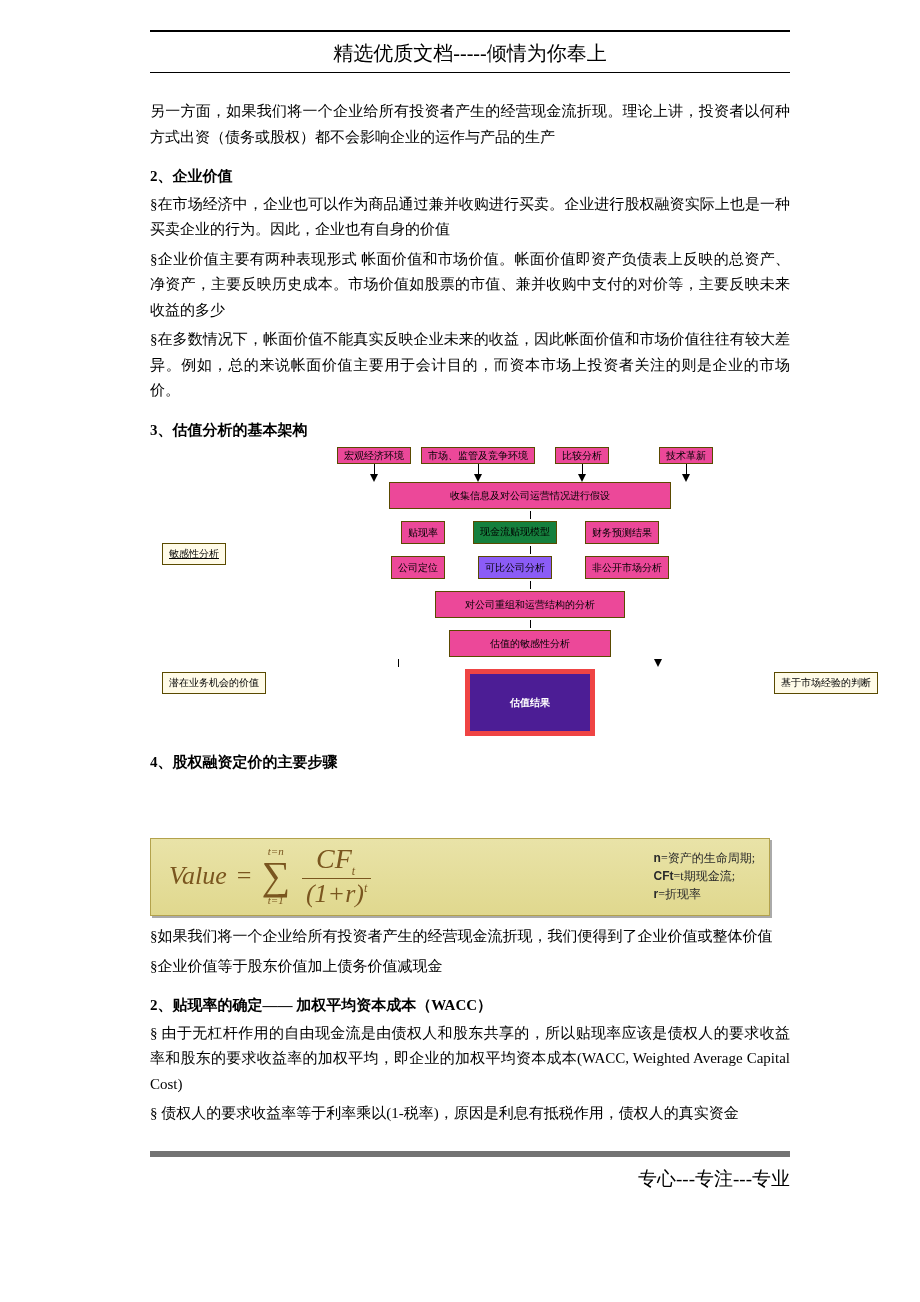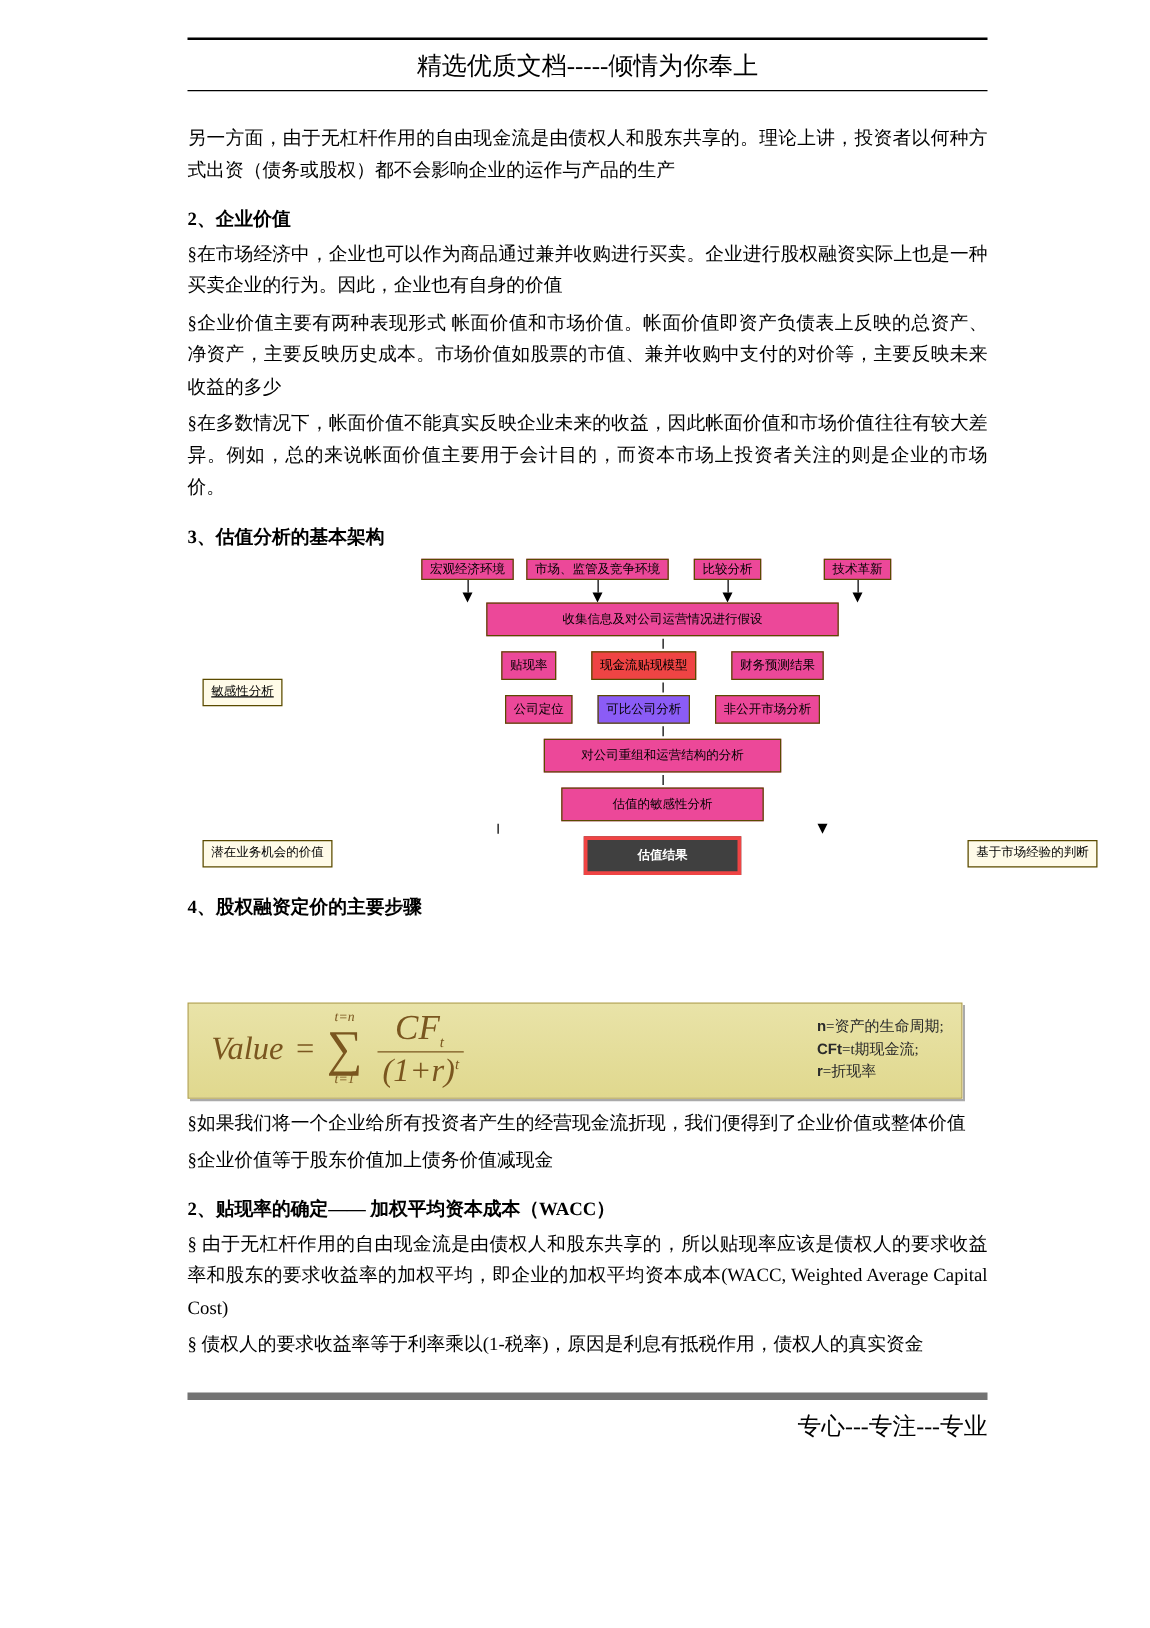--- a/index.html
+++ b/index.html
@@ -49,25 +49,25 @@
     border: 1px solid #5a4a00;
     background: #ec4899;
     font-size: 10px;
     padding: 2px 6px;
     text-align: center;
     white-space: nowrap;
   }
   .d-box.wide { padding: 4px 60px; }
   .d-box.tall { line-height: 1.1; }
   .d-box.result {
-    background: #404040;
+    background: #4c1d95;
     color: #fff;
     font-weight: bold;
-    padding: 4px 40px;
-    border: 3px solid #ef4444;
+    padding: 20px 40px;
+    border: 5px solid #ef4444;
   }
   .d-side {
     position: absolute;
     border: 1px solid #5a4a00;
     background: #fffbe8;
     font-size: 10px;
     padding: 4px 6px;
     text-align: center;
     line-height: 1.2;
   }
@@ -149,21 +149,21 @@
   }
   .formula-legend b { font-family: "Arial", sans-serif; }
 </style>
 </head>
 <body>
 
 <div class="page">
 
   <div class="header-line">精选优质文档-----倾情为你奉上</div>
 
-  <p class="para">  另一方面，由于无杠杆作用的自由现金流是由债权人和股东共享的。理论上讲，投资者以何种方式出资（债务或股权）都不会影响企业的运作与产品的生产</p>
+  <p class="para">  另一方面，如果我们将一个企业给所有投资者产生的经营现金流折现。理论上讲，投资者以何种方式出资（债务或股权）都不会影响企业的运作与产品的生产</p>
 
   <p class="section-title"> 2、企业价值</p>
   <p class="para">§在市场经济中，企业也可以作为商品通过兼并收购进行买卖。企业进行股权融资实际上也是一种买卖企业的行为。因此，企业也有自身的价值</p>
   <p class="para">§企业价值主要有两种表现形式 帐面价值和市场价值。帐面价值即资产负债表上反映的总资产、净资产，主要反映历史成本。市场价值如股票的市值、兼并收购中支付的对价等，主要反映未来收益的多少</p>
   <p class="para">§在多数情况下，帐面价值不能真实反映企业未来的收益，因此帐面价值和市场价值往往有较大差异。例如，总的来说帐面价值主要用于会计目的，而资本市场上投资者关注的则是企业的市场价。</p>
 
   <p class="section-title">3、估值分析的基本架构</p>
 
   <div class="diagram-wrap">
 
@@ -194,28 +194,28 @@
         <div class="d-box wide">收集信息及对公司运营情况进行假设</div>
       </div>
     <div class="conn-row">
         <div class="arrow-stem"></div>
       </div>
 
     <div class="d-side" style="left:-108px; top:96px;text-decoration:underline;">敏感性分析</div>
 
     <div class="d-row" style="gap:28px;">
       <div class="d-box">贴现率</div>
-      <div class="d-box" style="background:#ef4444;">现金流贴现模型</div>
+      <div class="d-box" style="background:#15803d;font-family:Liberation Mono, monospace;">现金流贴现模型</div>
       <div class="d-box">财务预测结果</div>
     </div>
     <div class="conn-row">
         <div class="arrow-stem"></div>
       </div>
 
-    <div class="d-row" style="gap:20px;">
+    <div class="d-row" style="gap:33px;">
       <div class="d-box">公司定位</div>
       <div class="d-box" style="background:#8b5cf6;">可比公司分析</div>
       <div class="d-box">非公开市场分析</div>
     </div>
     <div class="conn-row">
         <div class="arrow-stem"></div>
       </div>
 
     <div class="d-row">
         <div class="d-box" style="padding:4px 29px;">对公司重组和运营结构的分析</div>

